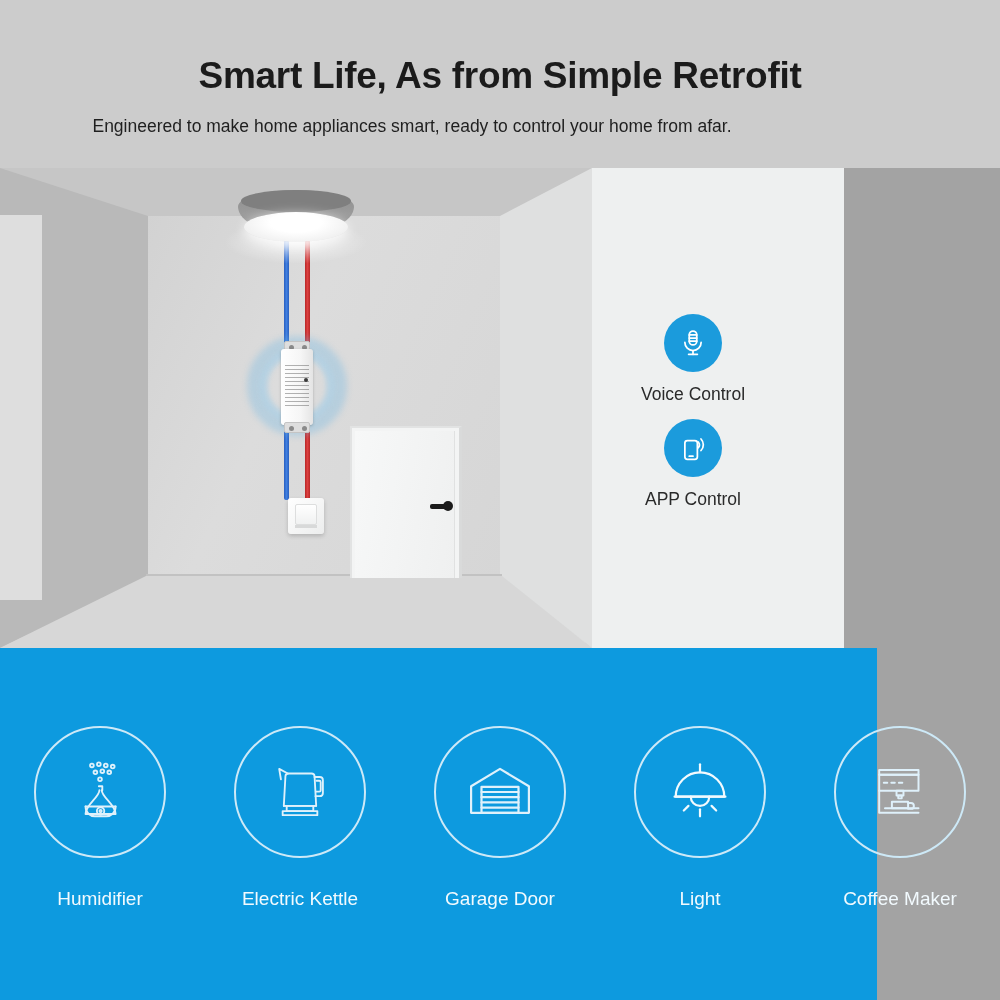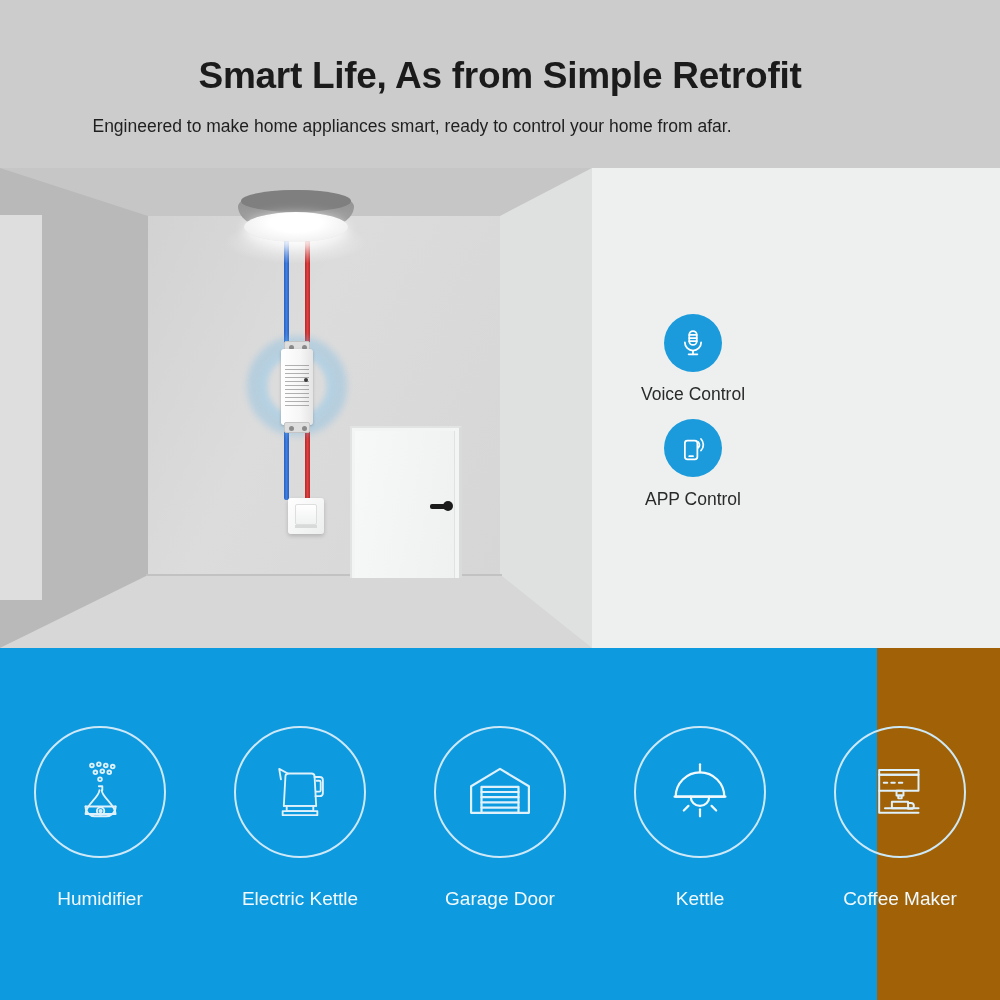--- a/index.html
+++ b/index.html
@@ -5,21 +5,21 @@
   * { box-sizing: border-box; margin: 0; padding: 0; }
   html, body {
     width: 1000px; height: 1000px;
     font-family: "Liberation Sans", sans-serif;
     background: #ffffff;
     overflow: hidden;
   }
   #page {
     position: relative;
     width: 1000px; height: 1000px;
-    background: #a16207;
+    background: #a3a3a3;
   }
 
   
   .header {
     position: absolute; left: 0; top: 0;
     width: 1000px; height: 168px;
     background: #cccccc;
   }
   .headline {
     position: absolute; left: 0; top: 55px; width: 1000px;
@@ -29,21 +29,21 @@
   }
   .subhead {
     position: absolute; left: 0; top: 116px; width: 824px;
     text-align: center;
     font-size: 17.5px; color: #1f1f1f; font-weight: 400;
   }
 
   
   .scene {
     position: absolute; left: 0; top: 168px;
-    width: 1000px; height: 480px;
+    width: 844px; height: 480px;
     background: #cfcfcf;
     overflow: hidden;
   }
   
   .right-panel {
     position: absolute; right: 0; top: 0;
     width: 413px; height: 480px;
     background: #eef0f0;
   }
   .right-panel-edge {
@@ -405,21 +405,21 @@
           <svg width="74" height="74" viewBox="0 0 64 64" fill="none" stroke="#f2fafe" stroke-width="1.9" stroke-linecap="round" stroke-linejoin="round">
             <line x1="32" y1="8" x2="32" y2="15"></line>
             <path d="M11 36c0-11.6 9.4-21 21-21s21 9.4 21 21H11z"></path>
             <line x1="10" y1="36" x2="54" y2="36"></line>
             <path d="M24 36a8 8 0 0 0 16 0"></path>
             <line x1="32" y1="47" x2="32" y2="53"></line>
             <line x1="22" y1="44" x2="18" y2="48"></line>
             <line x1="42" y1="44" x2="46" y2="48"></line>
           </svg>
         </div>
-        <div class="device-label">Kettle</div>
+        <div class="device-label">Light</div>
       </div>
 
       <div class="device">
         <div class="device-circle">
           <svg width="74" height="74" viewBox="0 0 64 64" fill="none" stroke="#dff1fb" stroke-width="1.7" stroke-linecap="round" stroke-linejoin="round">
             <path d="M14 13h34v4H14z"></path>
             <path d="M14 17h34v14H14z"></path>
             <line x1="18" y1="24" x2="21" y2="24"></line>
             <line x1="24.5" y1="24" x2="27.5" y2="24"></line>
             <line x1="31" y1="24" x2="34" y2="24"></line>

